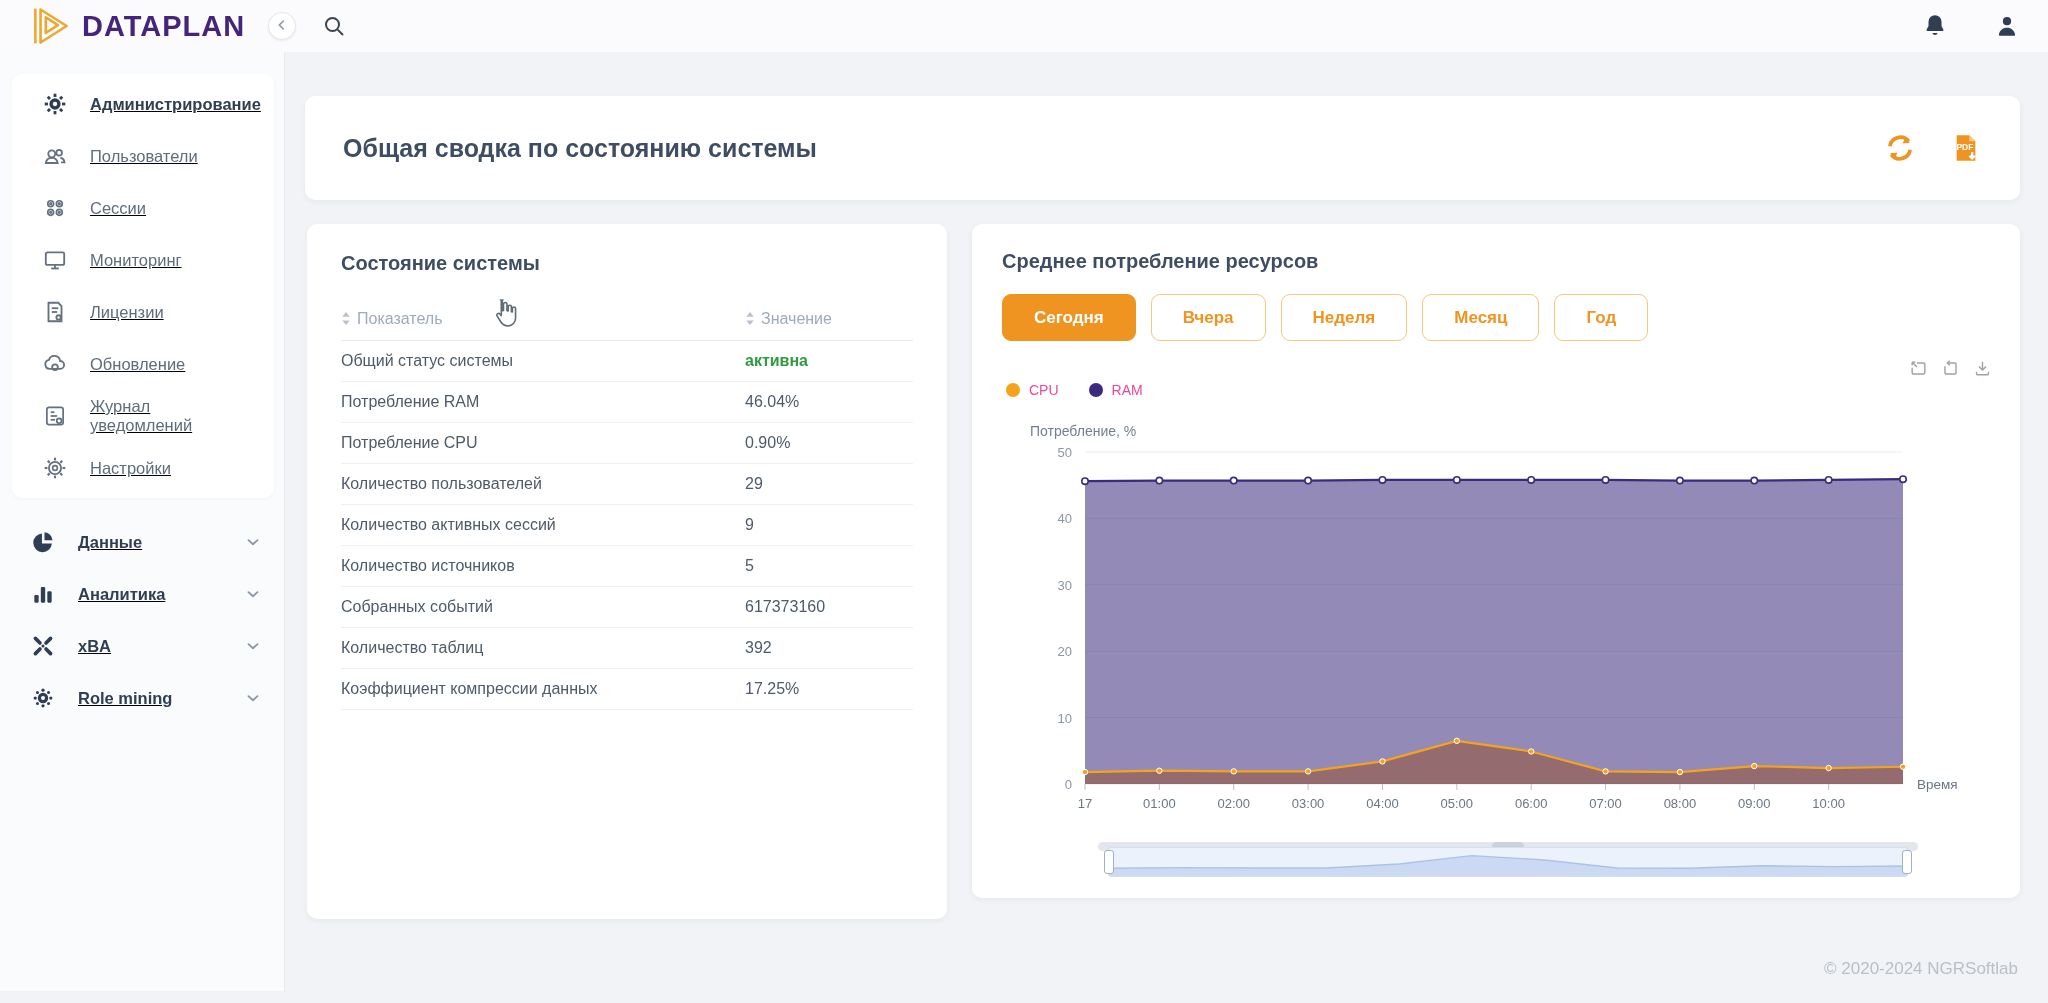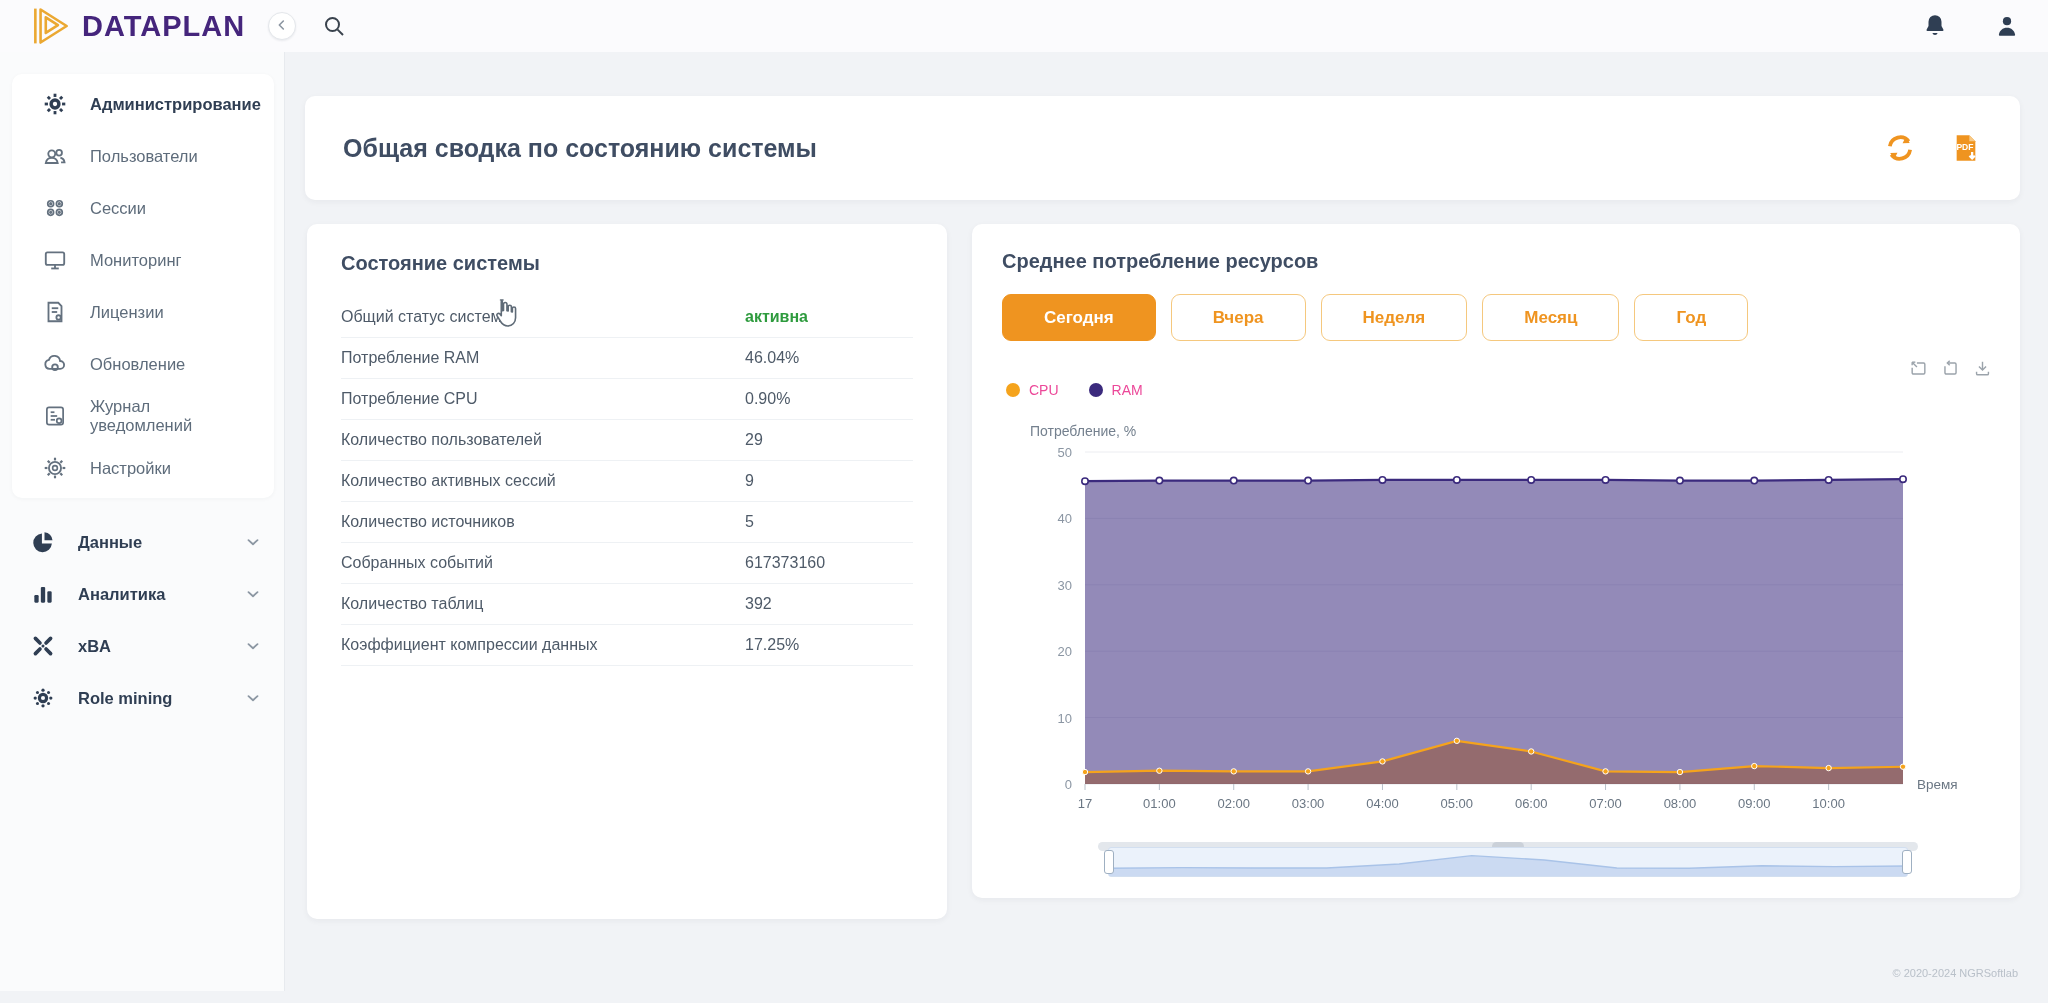--- a/index.html
+++ b/index.html
@@ -14,21 +14,21 @@
   .brand { font-size:29px; font-weight:bold; letter-spacing:1px; color:#45257C; }
   .collapse-btn { width:28px; height:28px; border-radius:50%; background:#FFFFFF; border:1px solid #E4E7EB; color:#8B95A1; display:flex; align-items:center; justify-content:center; cursor:pointer; margin-left:18px; box-shadow:0 1px 2px rgba(30,40,60,.08); }
   .collapse-btn svg { width:16px; height:16px; }
   .search { width:24px; height:24px; color:#39424D; margin-left:26px; cursor:pointer; }
   .search svg { width:24px; height:24px; }
   .header-right { margin-left:auto; display:flex; align-items:center; gap:46px; padding-right:28px; }
   .hicon { width:26px; height:26px; color:#2F3E53; cursor:pointer; }
   .hicon svg { width:26px; height:26px; }
 
   
-  nav#sidebar { position:absolute; top:52px; left:0; width:285px; bottom:12px; background:#FAFBFC; border-right:1px solid #E7EAEE; }
+  nav#sidebar { position:absolute; top:52px; left:0; width:285px; bottom:12px; background:#FAFBFC; border-right:1px solid #E7EAEE;text-decoration:underline; }
   .group-card { background:#FFFFFF; border-radius:10px; margin:22px 10px 14px 12px; padding:4px 0; box-shadow:0 1px 4px rgba(30,40,60,.04); }
   .nav-item { height:52px; display:flex; align-items:center; padding:0 22px 0 30px; gap:22px; cursor:pointer; }
   .nav-item .nav-ico { width:26px; height:26px; flex:0 0 26px; color:#64717F; }
   .nav-item .nav-ico svg { width:26px; height:26px; }
   .nav-item .lbl { font-size:16.5px; color:#5E6C7B; }
   .nav-item.group-header .lbl { color:#2F3E53; font-weight:600; }
   .nav-item.group-header .nav-ico { color:#2F3E53; }
   .chev { margin-left:auto; width:18px; height:18px; color:#8C97A3; }
   .chev svg { width:18px; height:18px; }
   .chev.orange { color:#EF9420; }
@@ -54,41 +54,41 @@
   .trow .c1 { flex:1 1 auto; }
   .trow .c2 { width:168px; flex:0 0 168px; }
   .thead { border-bottom:1px solid #E6EAEE; color:#9FABB8; height:44px; }
   .thead .hcell { display:flex; align-items:center; gap:6px; cursor:pointer; }
   .sort-ico { width:10px; height:15px; color:#B9C2CC; }
   .sort-ico svg { width:10px; height:15px; display:block; }
   .val-green { color:#2E9B3E; font-weight:600; }
 
   
   .period-row { position:absolute; left:30px; top:70px; display:flex; gap:15px; }
-  .pbtn { height:47px; padding:0 41px; border-radius:9px; font-size:17px; font-weight:bold; font-family:"Liberation Sans",sans-serif; background:#fff; border:1.5px solid #F5C87E; color:#EF9420; cursor:pointer; }
+  .pbtn { height:47px; padding:0 31px; border-radius:9px; font-size:17px; font-weight:bold; font-family:"Liberation Sans",sans-serif; background:#fff; border:1.5px solid #F5C87E; color:#EF9420; cursor:pointer; }
   .pbtn.active { background:#EF9420; border-color:#EF9420; color:#fff; }
   .toolbox { position:absolute; right:28px; top:135px; display:flex; gap:13px; color:#9BA3AB; }
   .toolbox .tb { width:19px; height:19px; cursor:pointer; }
   .toolbox .tb svg { width:19px; height:19px; }
   .legend { position:absolute; left:34px; top:158px; display:flex; gap:30px; align-items:center; }
   .legend-item { display:flex; align-items:center; gap:9px; cursor:pointer; }
   .legend-dot { width:14px; height:14px; border-radius:50%; }
   .legend-label { font-size:14px; color:#ec4899; }
   #chart-svg { position:absolute; left:14px; top:196px; }
 
   
   #slider { position:absolute; left:136px; top:618px; width:800px; height:40px; }
   .scroll-strip { position:absolute; left:-10px; right:-10px; top:0; height:9px; background:#E3E7EC; border-radius:5px; }
   .scroll-thumb { position:absolute; left:calc(50% - 16px); width:32px; height:9px; background:#CBD1D9; border-radius:5px; }
   .dz-track { position:absolute; left:0; right:0; top:5px; height:30px; background:#EBF2FB; border:1px solid #D2DFF0; border-radius:3px; }
   .dz-track svg { position:absolute; left:0; bottom:0; }
   .dz-handle { position:absolute; top:2px; width:10px; height:24px; background:#fff; border:1px solid #9FB0C2; border-radius:3px; }
   .dz-handle.left { left:-5px; } .dz-handle.right { right:-5px; }
 
-  .footer { position:absolute; right:30px; bottom:24px; font-size:11px; color:#B9C0C9;margin-left:20px; }
+  .footer { position:absolute; right:30px; bottom:24px; font-size:17px; color:#B9C0C9;margin-left:20px; }
 
   .cursor { position:absolute; left:488px; top:296px; width:32px; height:36px; z-index:20; pointer-events:none; }
 </style>
 </head>
 <body>
 
 <div class="app">
 
   <header>
     <div class="logo-wrap">
@@ -294,20 +294,44 @@
                 <line x1="16.6" y1="15" x2="16.6" y2="19.6"></line>
                 <polyline points="14.6,17.8 16.6,19.8 18.6,17.8"></polyline>
               </g>
             </svg></span>
       </div>
     </section>
 
     <section class="card left-card">
       <h2>Состояние системы</h2>
       <div id="status-table">
+          <div class="trow thead">
+            <div class="c1">
+              <span class="hcell">
+                <span class="sort-ico">
+                  <svg viewBox="0 0 10 16" fill="currentColor">
+                    <polygon points="5,1 9,6 1,6"></polygon>
+                    <polygon points="5,15 9,10 1,10"></polygon>
+                  </svg>
+                </span>
+                <span>Показатель</span>
+              </span>
+            </div>
+            <div class="c2">
+              <span class="hcell">
+                <span class="sort-ico">
+                  <svg viewBox="0 0 10 16" fill="currentColor">
+                    <polygon points="5,1 9,6 1,6"></polygon>
+                    <polygon points="5,15 9,10 1,10"></polygon>
+                  </svg>
+                </span>
+                <span>Значение</span>
+              </span>
+            </div>
+          </div>
           <div class="trow">
             <div class="c1">Общий статус системы</div>
             <div class="c2 val-green">активна</div>
           </div>
           <div class="trow">
             <div class="c1">Потребление RAM</div>
             <div class="c2">46.04%</div>
           </div>
           <div class="trow">
             <div class="c1">Потребление CPU</div>

